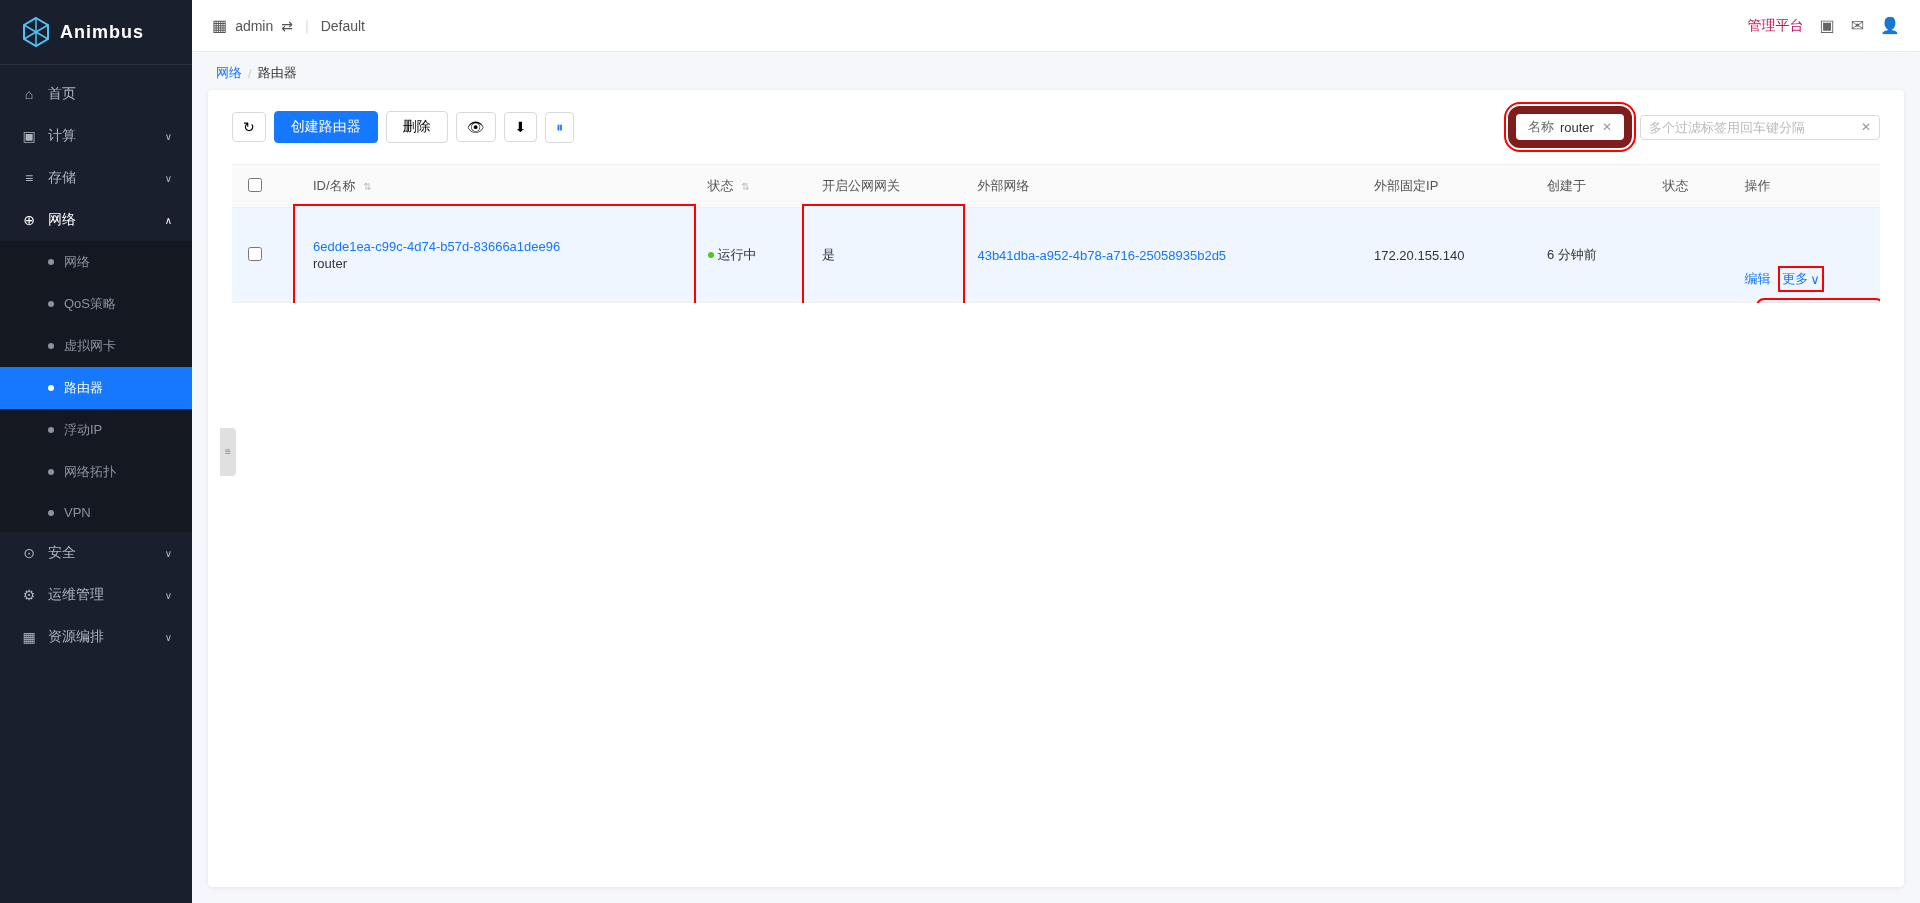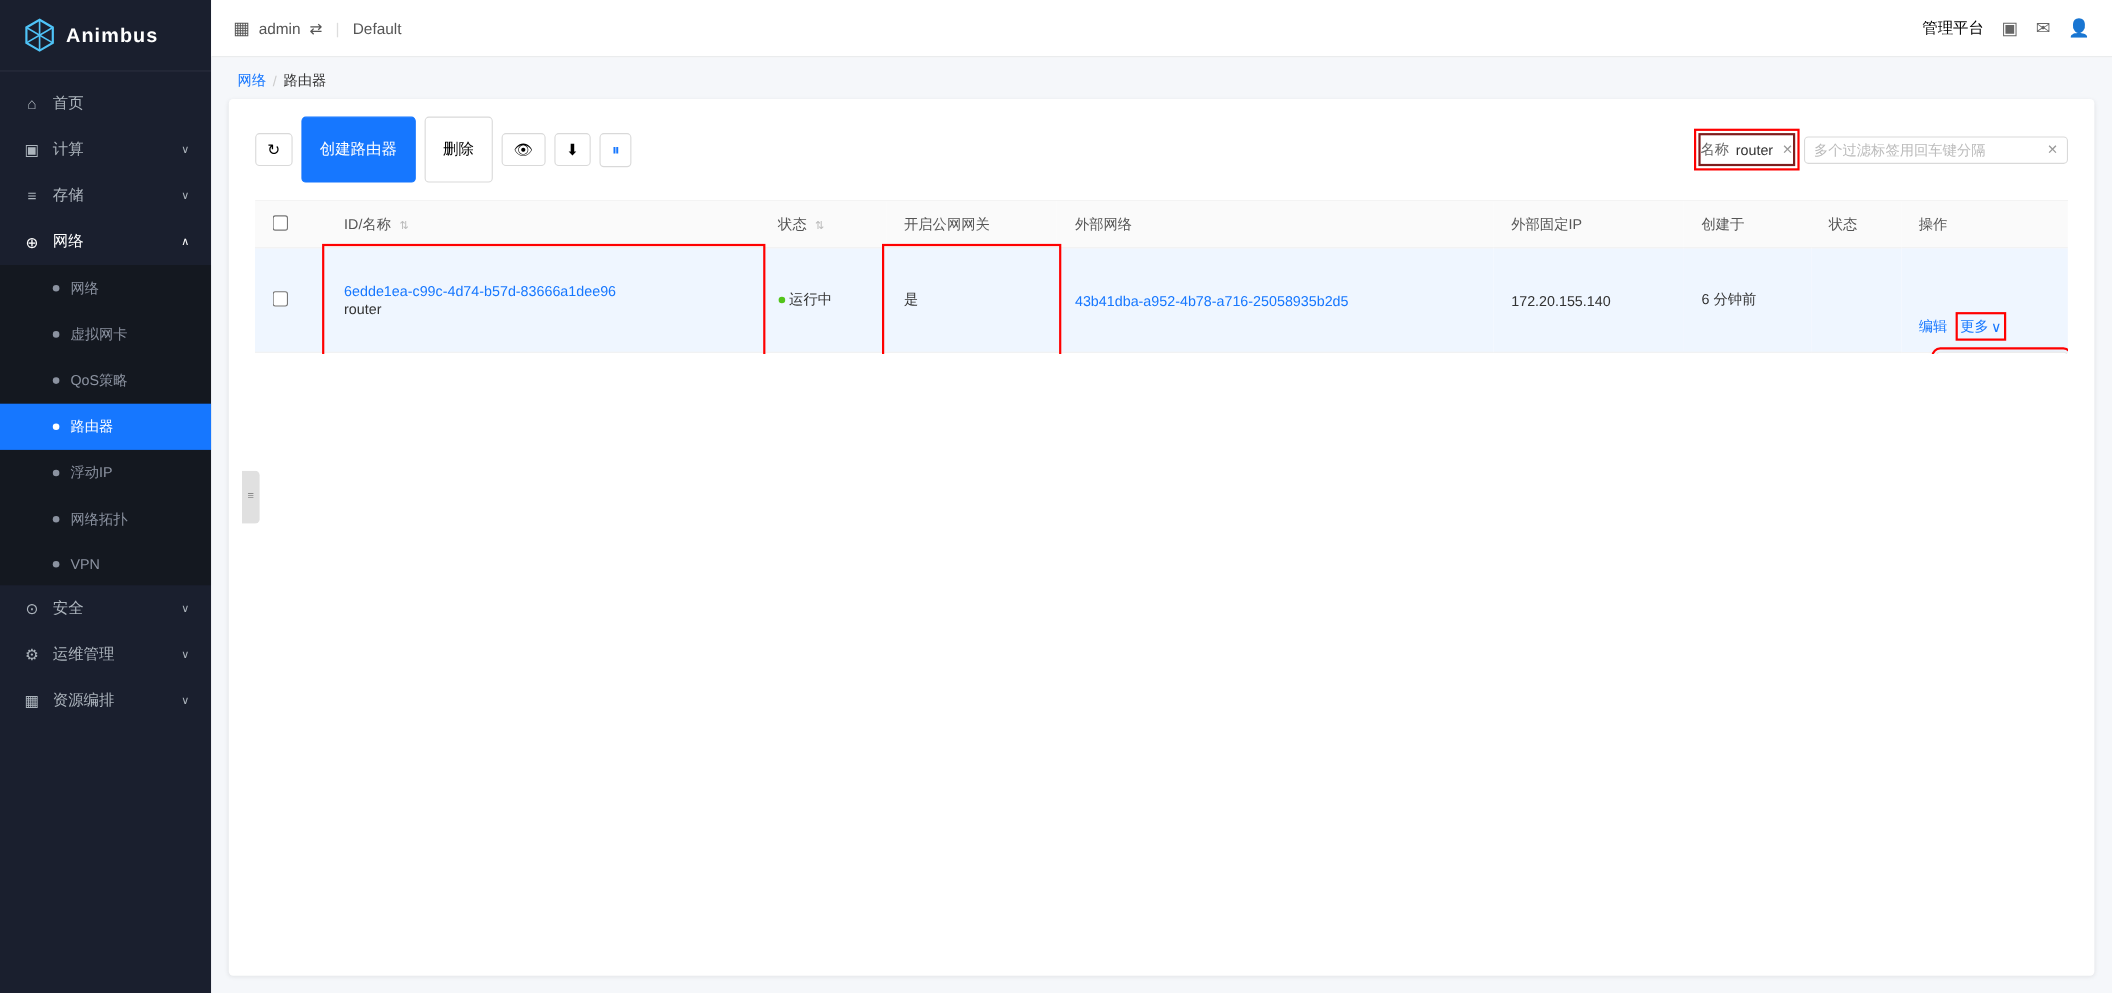--- a/index.html
+++ b/index.html
@@ -109,21 +109,21 @@
       color: #ddd;
       margin: 0 4px;
     }
     .topbar-right {
       margin-left: auto;
       display: flex;
       align-items: center;
       gap: 16px;
       color: #555;
     }
-    .topbar-link { color: #000000; cursor: pointer; font-size: 14px; text-align: center; }
+    .topbar-link { color: #be185d; cursor: pointer; font-size: 14px; text-align: center; }
     .topbar-icon { font-size: 16px; cursor: pointer; color: #666; }
 
     
     .breadcrumb {
       padding: 12px 24px 8px;
       font-size: 13px;
       color: #888;
       display: flex;
       align-items: center;
       gap: 6px;
@@ -148,21 +148,21 @@
       align-items: center;
       padding: 16px 0;
       gap: 8px;
       border-bottom: 1px solid #f0f0f0;
       flex-wrap: wrap;
     }
     .btn {
       display: inline-flex;
       align-items: center;
       justify-content: center;
-      padding: 20px 16px;
+      padding: 6px 16px;
       border-radius: 4px;
       border: 1px solid #d9d9d9;
       background: #fff;
       cursor: pointer;
       font-size: 14px;
       gap: 6px;
       transition: all 0.2s;
     }
     .btn-primary { background: #1677ff; color: #fff; border-color: #1677ff; }
     .btn-icon { padding: 6px 10px; }
@@ -171,23 +171,23 @@
     
     .filter-area {
       display: flex;
       align-items: center;
       gap: 8px;
       margin-left: auto;
     }
     .filter-tag {
       display: inline-flex;
       align-items: center;
-      border: 2px solid #7f1d1d;
-      border-radius: 0;
-      padding: 4px 0;
+      border: 8px solid #7f1d1d;
+      border-radius: 12px;
+      padding: 4px 12px;
       background: #fff;
       gap: 6px;
       font-size: 13px;
     }
     .filter-tag-label { color: #666; }
     .filter-tag-value { color: #333; font-weight: 500; }
     .filter-tag-close {
       cursor: pointer;
       color: #999;
       font-size: 12px;
@@ -351,25 +351,25 @@
       <span>网络</span>
       <span class="menu-arrow">∧</span>
     </li>
     <ul class="submenu">
       <li class="menu-item">
         <span class="dot"></span>
         <span>网络</span>
       </li>
       <li class="menu-item">
         <span class="dot"></span>
+        <span>QoS策略</span>
+      </li>
+      <li class="menu-item">
+        <span class="dot"></span>
         <span>虚拟网卡</span>
-      </li>
-      <li class="menu-item">
-        <span class="dot"></span>
-        <span>QoS策略</span>
       </li>
       <li class="menu-item active">
         <span class="dot"></span>
         <span>路由器</span>
       </li>
       <li class="menu-item">
         <span class="dot"></span>
         <span>浮动IP</span>
       </li>
       <li class="menu-item">

